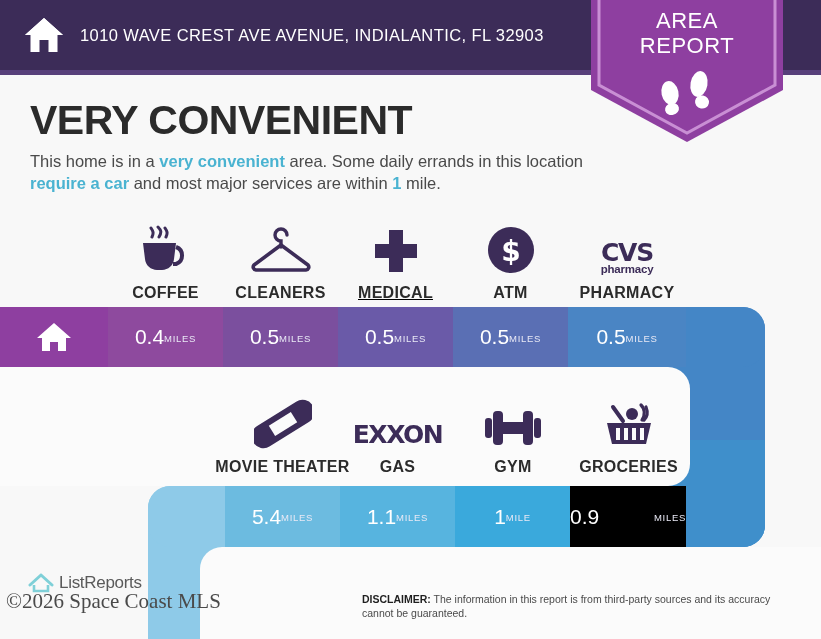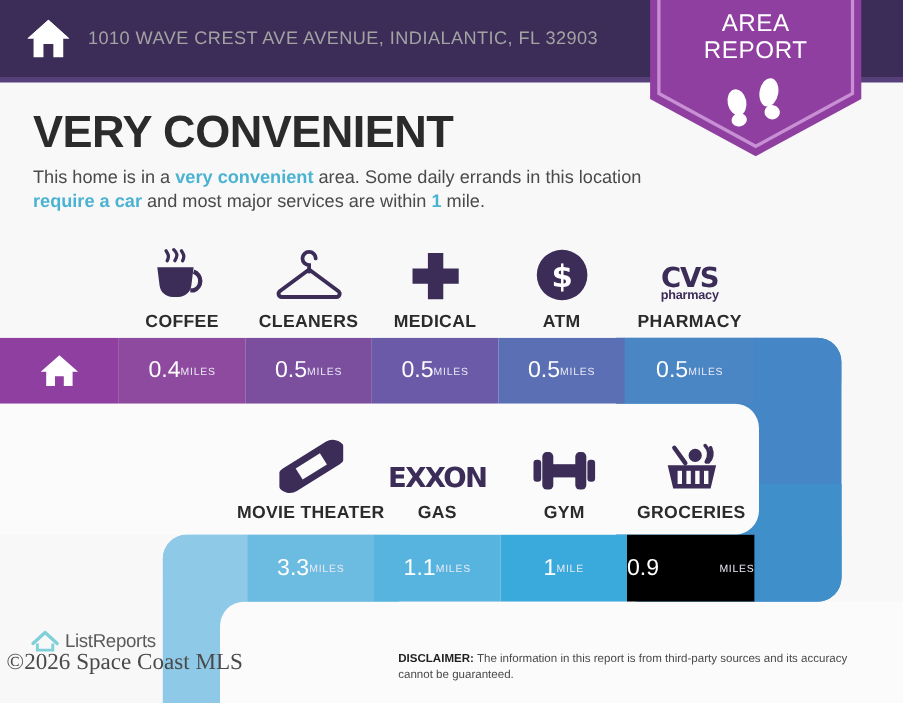--- a/index.html
+++ b/index.html
@@ -15,21 +15,21 @@
   .header {
     position: absolute; left: 0; top: 0; width: 821px; height: 70px;
     background: #3c2c58; display: flex; align-items: center;
   }
   .header-stripe {
     position: absolute; left: 0; top: 70px; width: 821px; height: 5px;
     background: #57407a;
   }
   .home-badge-icon { margin-left: 22px; width: 44px; height: 44px; flex: none; }
   .header-address {
-    margin-left: 14px; color: #a3a3a3; font-size: 16.5px;
+    margin-left: 14px; color: #ffffff; font-size: 16.5px;
     letter-spacing: .4px; font-weight: 400; white-space: nowrap;
   }
 
   
   .badge {
     position: absolute; left: 583px; top: -14px; width: 208px; height: 164px;
     z-index: 6;
   }
   .badge svg { display: block; width: 100%; height: 100%; }
   .badge-text {
@@ -168,21 +168,21 @@
     <div class="icon-cell" style="width:115px;">
       <div class="icon-art">
         <svg width="66" height="50" viewBox="0 0 66 50">
           <path d="M33 22 L33 16 a6 6 0 1 1 6 -6" stroke="#3c2c58" stroke-width="3.4" fill="none" stroke-linecap="round"></path>
           <path d="M33 20 L6 40 a3 3 0 0 0 2 5 L58 45 a3 3 0 0 0 2 -5 Z" stroke="#3c2c58" stroke-width="3.6" fill="none" stroke-linejoin="round"></path>
         </svg>
       </div>
       <div class="icon-label">CLEANERS</div>
     </div>
 
-    <div class="icon-cell" style="width:115px;">
+    <div class="icon-cell" style="width:115px;text-decoration:underline;">
       <div class="icon-art">
         <svg width="48" height="48" viewBox="0 0 48 48">
           <path d="M17 3 L31 3 L31 17 L45 17 L45 31 L31 31 L31 45 L17 45 L17 31 L3 31 L3 17 L17 17 Z" fill="#3c2c58" rx="3"></path>
         </svg>
       </div>
       <div class="icon-label">MEDICAL</div>
     </div>
 
     <div class="icon-cell" style="width:115px;">
       <div class="icon-art">
@@ -286,21 +286,21 @@
           </g>
         </svg>
       </div>
       <div class="icon-label">GROCERIES</div>
     </div>
   </div>
 
   <div class="bar" style="left:148px; top:486px; width:617px; height:61px; border-radius:22px 0 22px 22px; z-index:4;">
     <div class="seg" style="width:77px; background:#8ecae8;"></div>
     <div class="seg" style="width:115px; background:#6cbbe0;">
-      <div class="seg-val">3.3</div>
+      <div class="seg-val">5.4</div>
       <div class="seg-unit">MILES</div>
     </div>
     <div class="seg" style="width:115px; background:#57b4df;">
       <div class="seg-val">1.1</div>
       <div class="seg-unit">MILES</div>
     </div>
     <div class="seg" style="width:115px; background:#3aa9dc;">
       <div class="seg-val">1</div>
       <div class="seg-unit">MILE</div>
     </div>

